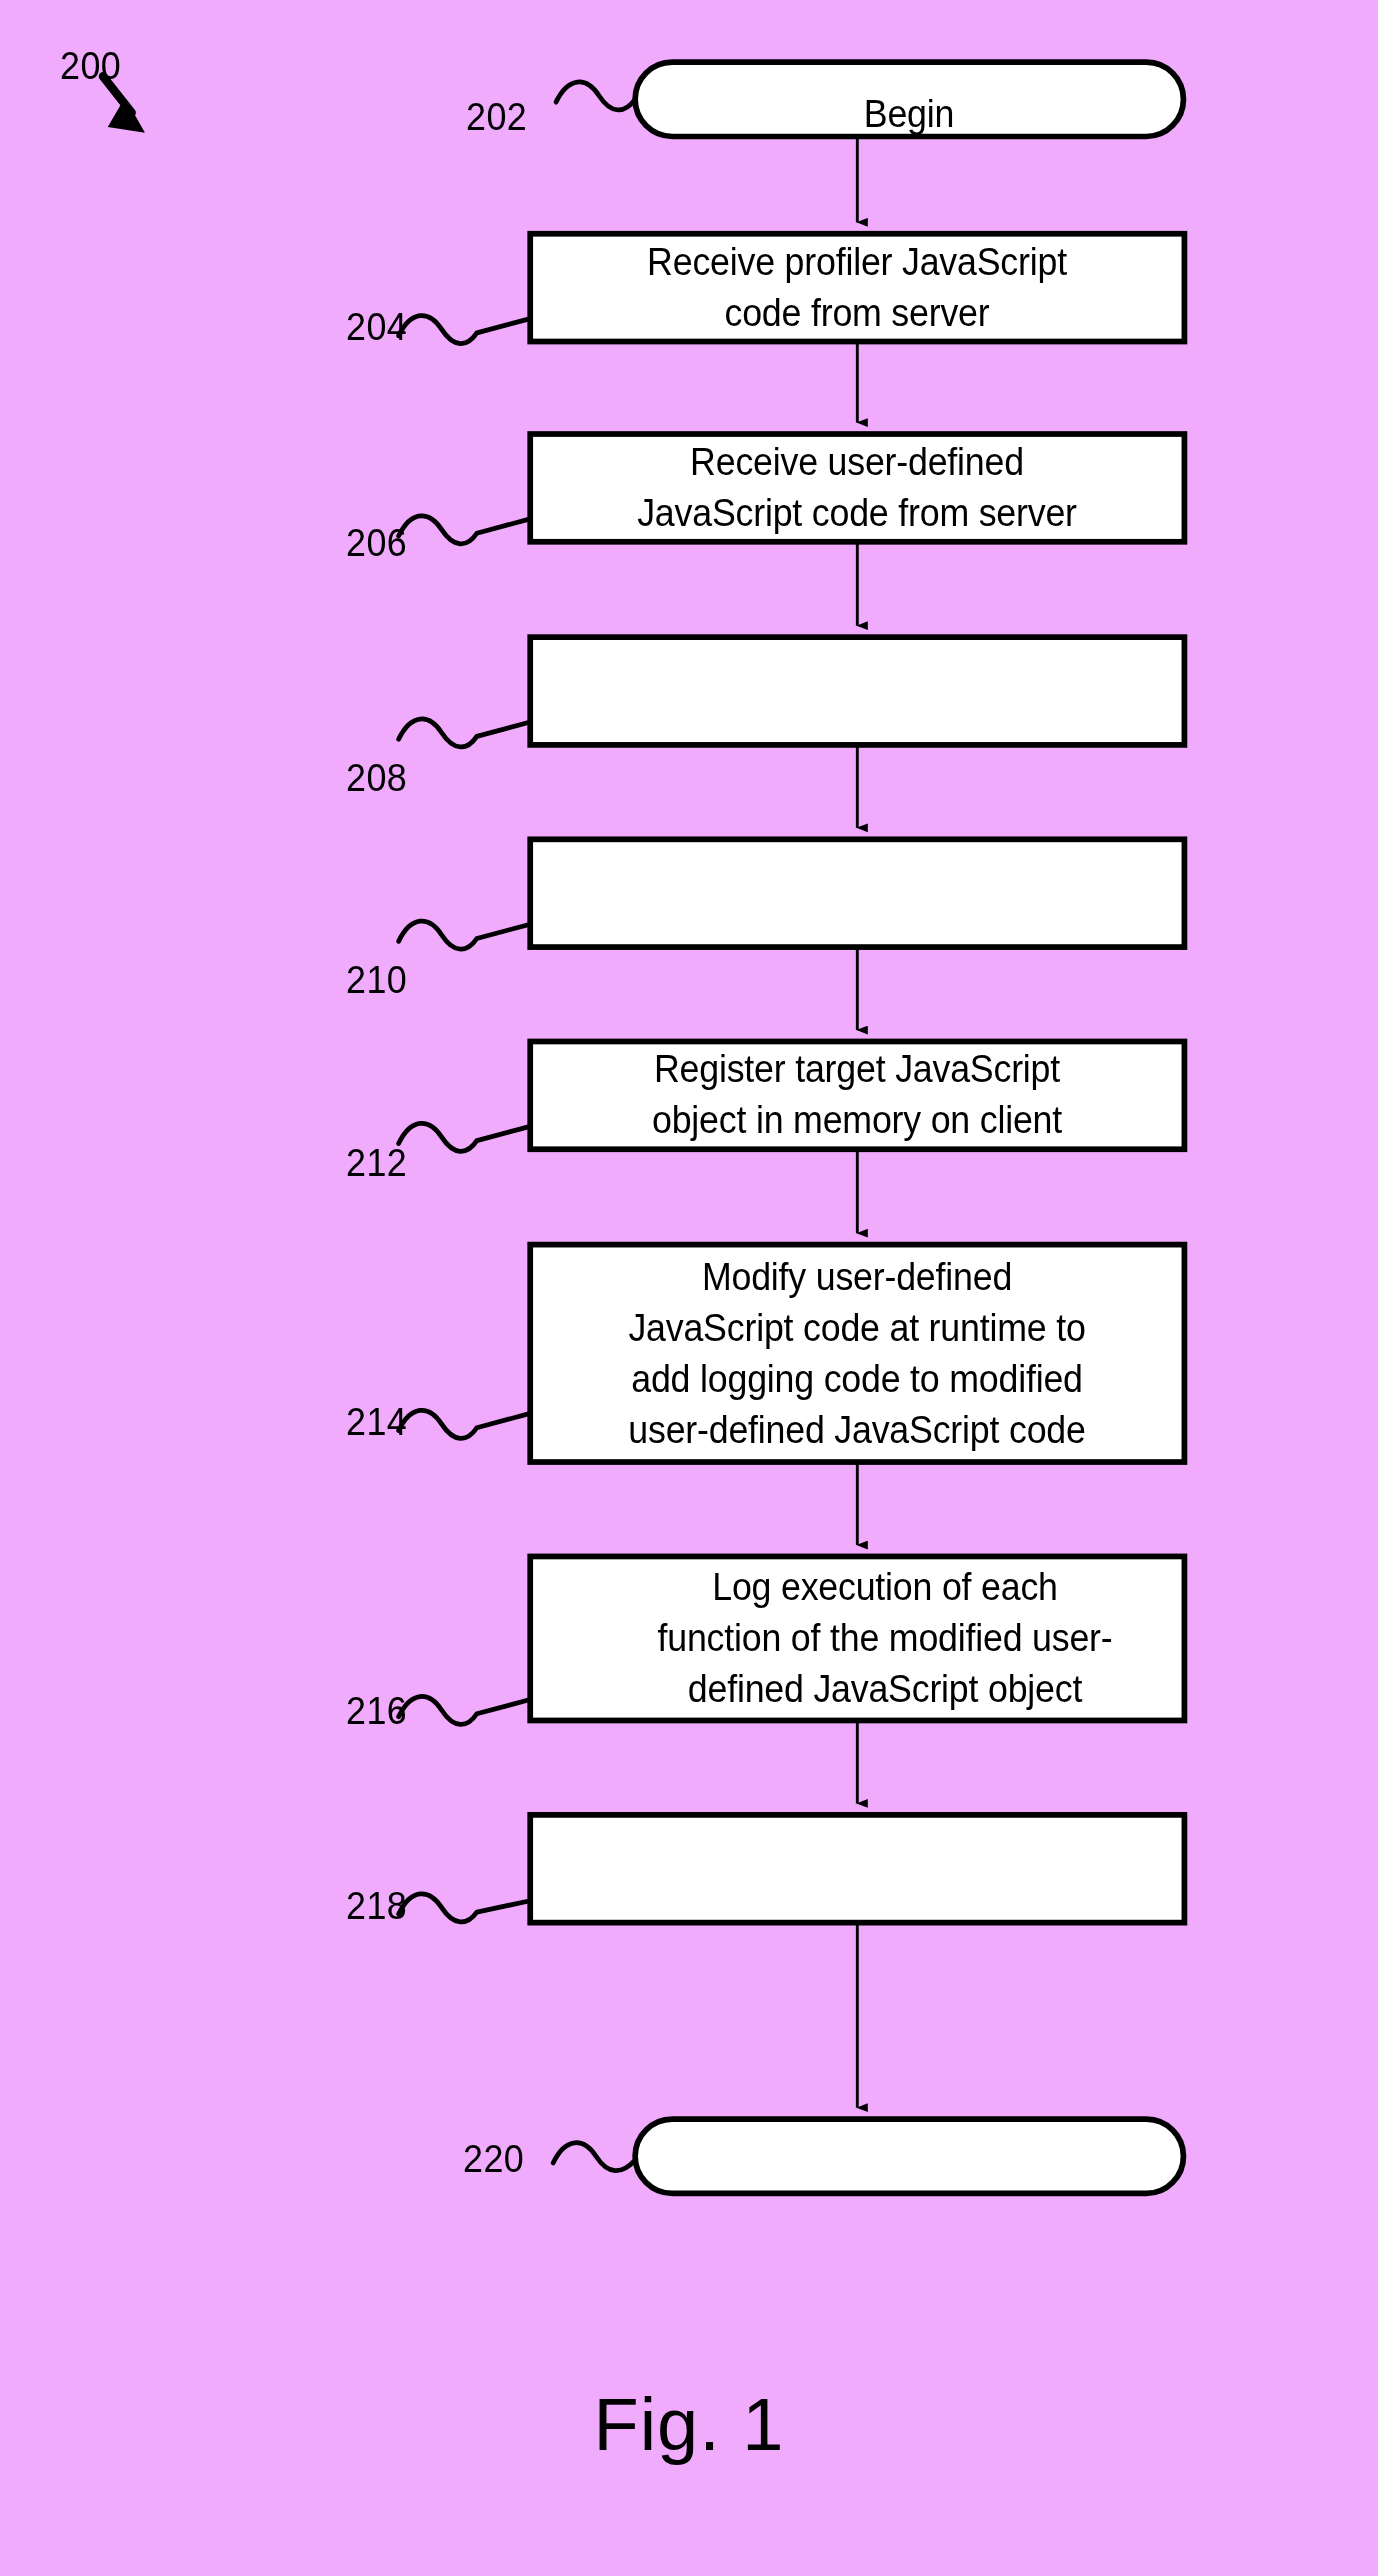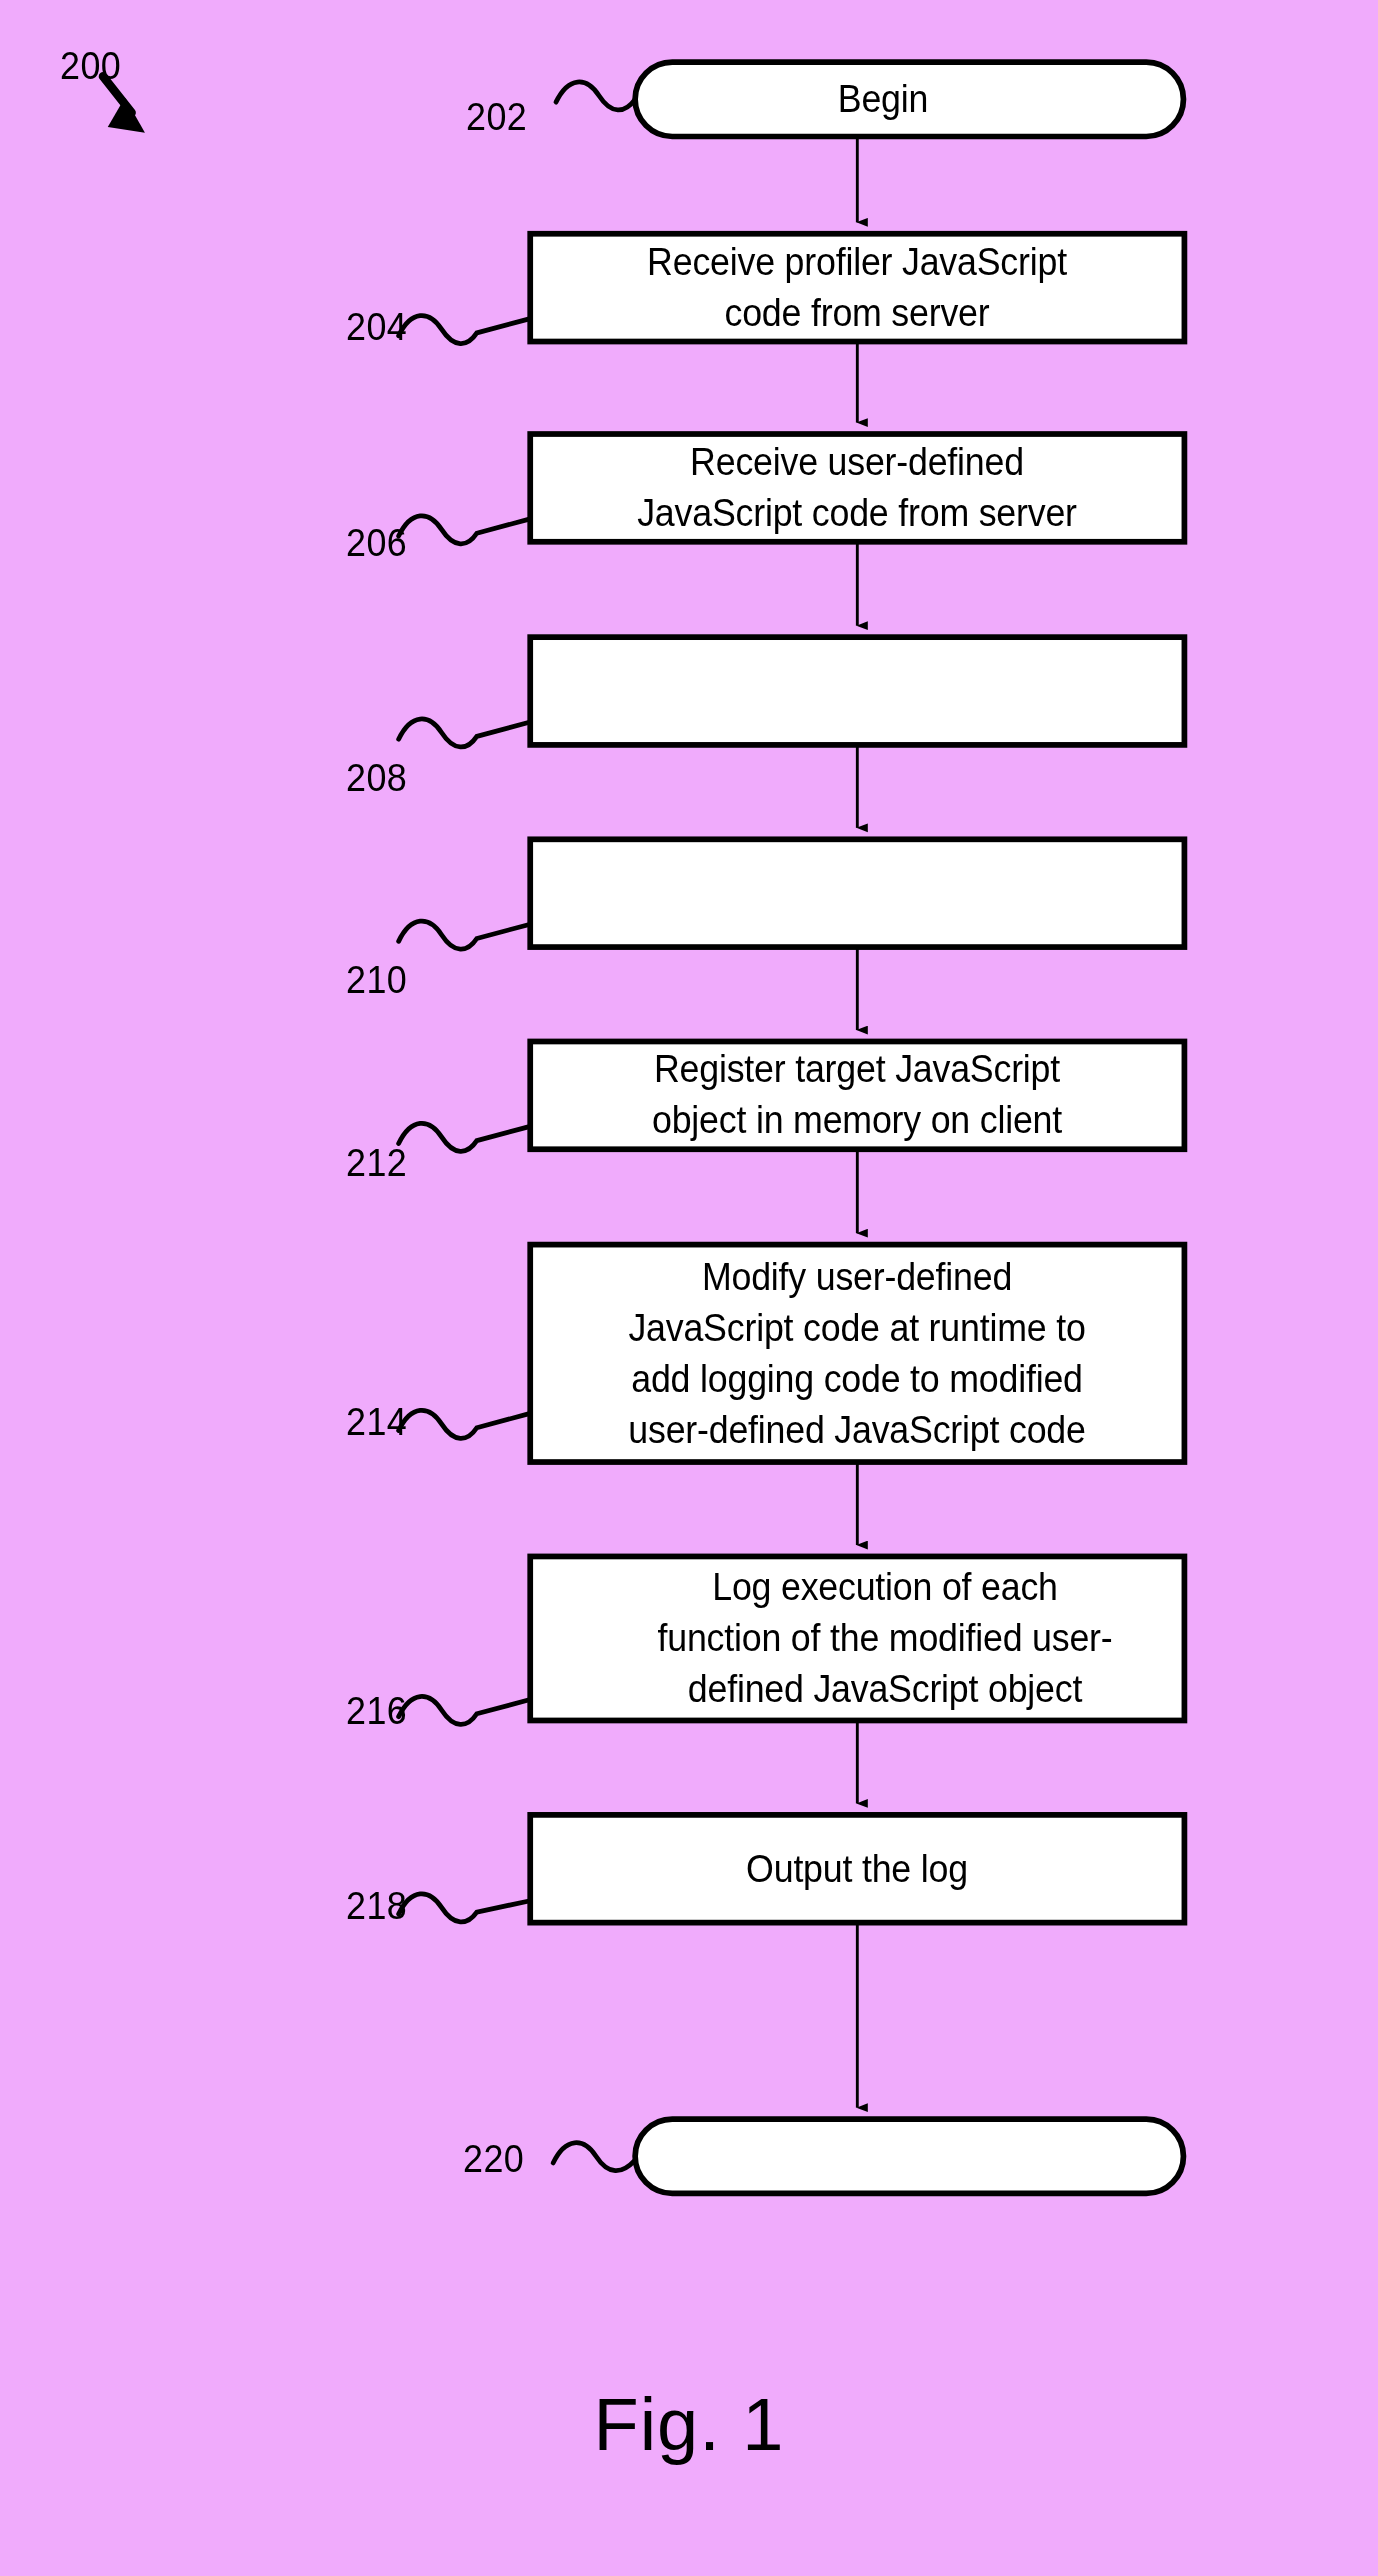--- a/index.html
+++ b/index.html
@@ -134,21 +134,21 @@
   <div class="refnum" style="left:346px; top:307px;">204</div>
   <div class="refnum" style="left:346px; top:523px;">206</div>
   <div class="refnum" style="left:346px; top:758px;">208</div>
   <div class="refnum" style="left:346px; top:960px;">210</div>
   <div class="refnum" style="left:346px; top:1143px;">212</div>
   <div class="refnum" style="left:346px; top:1402px;">214</div>
   <div class="refnum" style="left:346px; top:1691px;">216</div>
   <div class="refnum" style="left:346px; top:1886px;">218</div>
   <div class="refnum" style="left:463px; top:2139px;">220</div>
 
-  <div class="node terminal" style="left:609px; top:62px; width:548px; height:74px;">
+  <div class="node terminal" style="left:635px; top:62px; width:548px; height:74px;align-items:flex-end;">
     <span class="node-text">Begin</span>
   </div>
 
   <div class="node" style="left:530px; top:234px; width:654px; height:108px;">
     <span class="node-text">Receive profiler JavaScript
 code from server</span>
   </div>
 
   <div class="node" style="left:530px; top:434px; width:654px; height:108px;">
     <span class="node-text">Receive user-defined
@@ -168,21 +168,18 @@
 add logging code to modified
 user-defined JavaScript code</span>
   </div>
 
   <div class="node" style="left:558px; top:1556px; width:654px; height:164px;">
     <span class="node-text">Log execution of each
 function of the modified user-
 defined JavaScript object</span>
   </div>
 
-  <div class="node" style="left:530px; top:1815px; width:654px; height:108px;">
-    <span class="node-text">Output the log</span>
-  </div>
 
 
   <div class="fig-caption" style="top:2384px;">Fig. 1</div>
 
 </div>
 
 
 </body></html>

